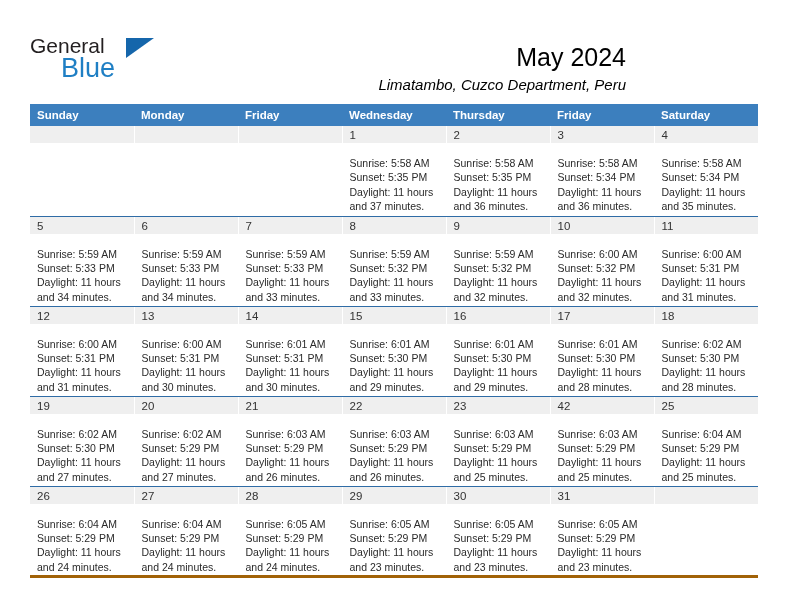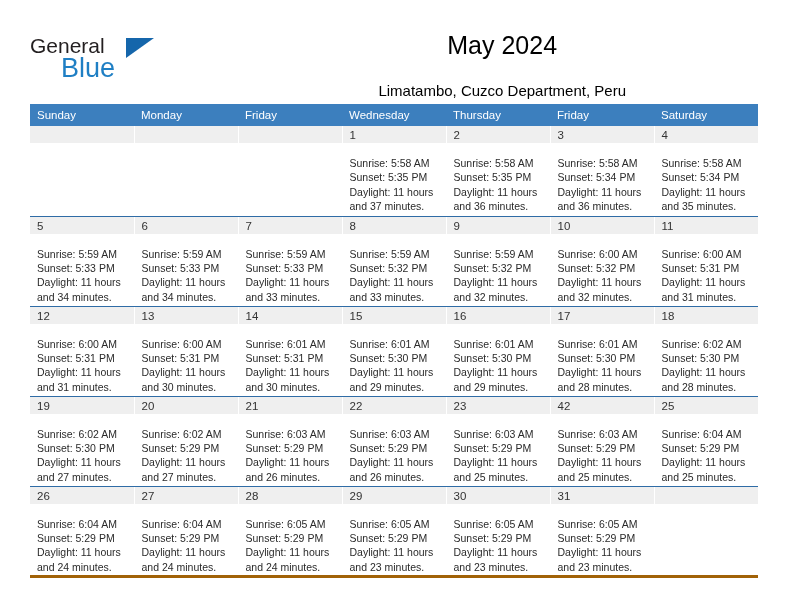--- a/index.html
+++ b/index.html
@@ -58,51 +58,52 @@
     top: 4px;
     width: 0;
     height: 0;
     border-left: 28px solid #1566ab;
     border-bottom: 20px solid transparent;
   }
 
   .title-block {
     position: absolute;
     right: 0;
-    top: 0;
-    text-align: center;
+    top: 12px;
+    text-align: right;
   }
   .cal-title {
     font-size: 25px;
     color: #000000;
     line-height: 30px;
     white-space: nowrap;
   }
   .cal-subtitle {
-    margin-top: 22px;
+    margin-top: 4px;
     font-size: 15px;
     color: #000000;
     line-height: 18px;
     white-space: nowrap;
+    font-style: italic;
   }
 
   
   .calendar {
     position: absolute;
     left: 30px;
     top: 104px;
     width: 728px;
     border-collapse: collapse;
     table-layout: fixed;
   }
   .calendar th {
     background: #3c7fbe;
     color: #ffffff;
     font-size: 11.5px;
-    font-weight: normal;
+    font-weight: bold;
     text-align: left;
     padding: 5px 0 5px 7px;
     height: 21px;
     border: none;
   }
   .calendar td {
     vertical-align: top;
     padding: 0;
     border-right: 1px solid #ffffff;
     border-bottom: 1px solid #2f6ca6;

